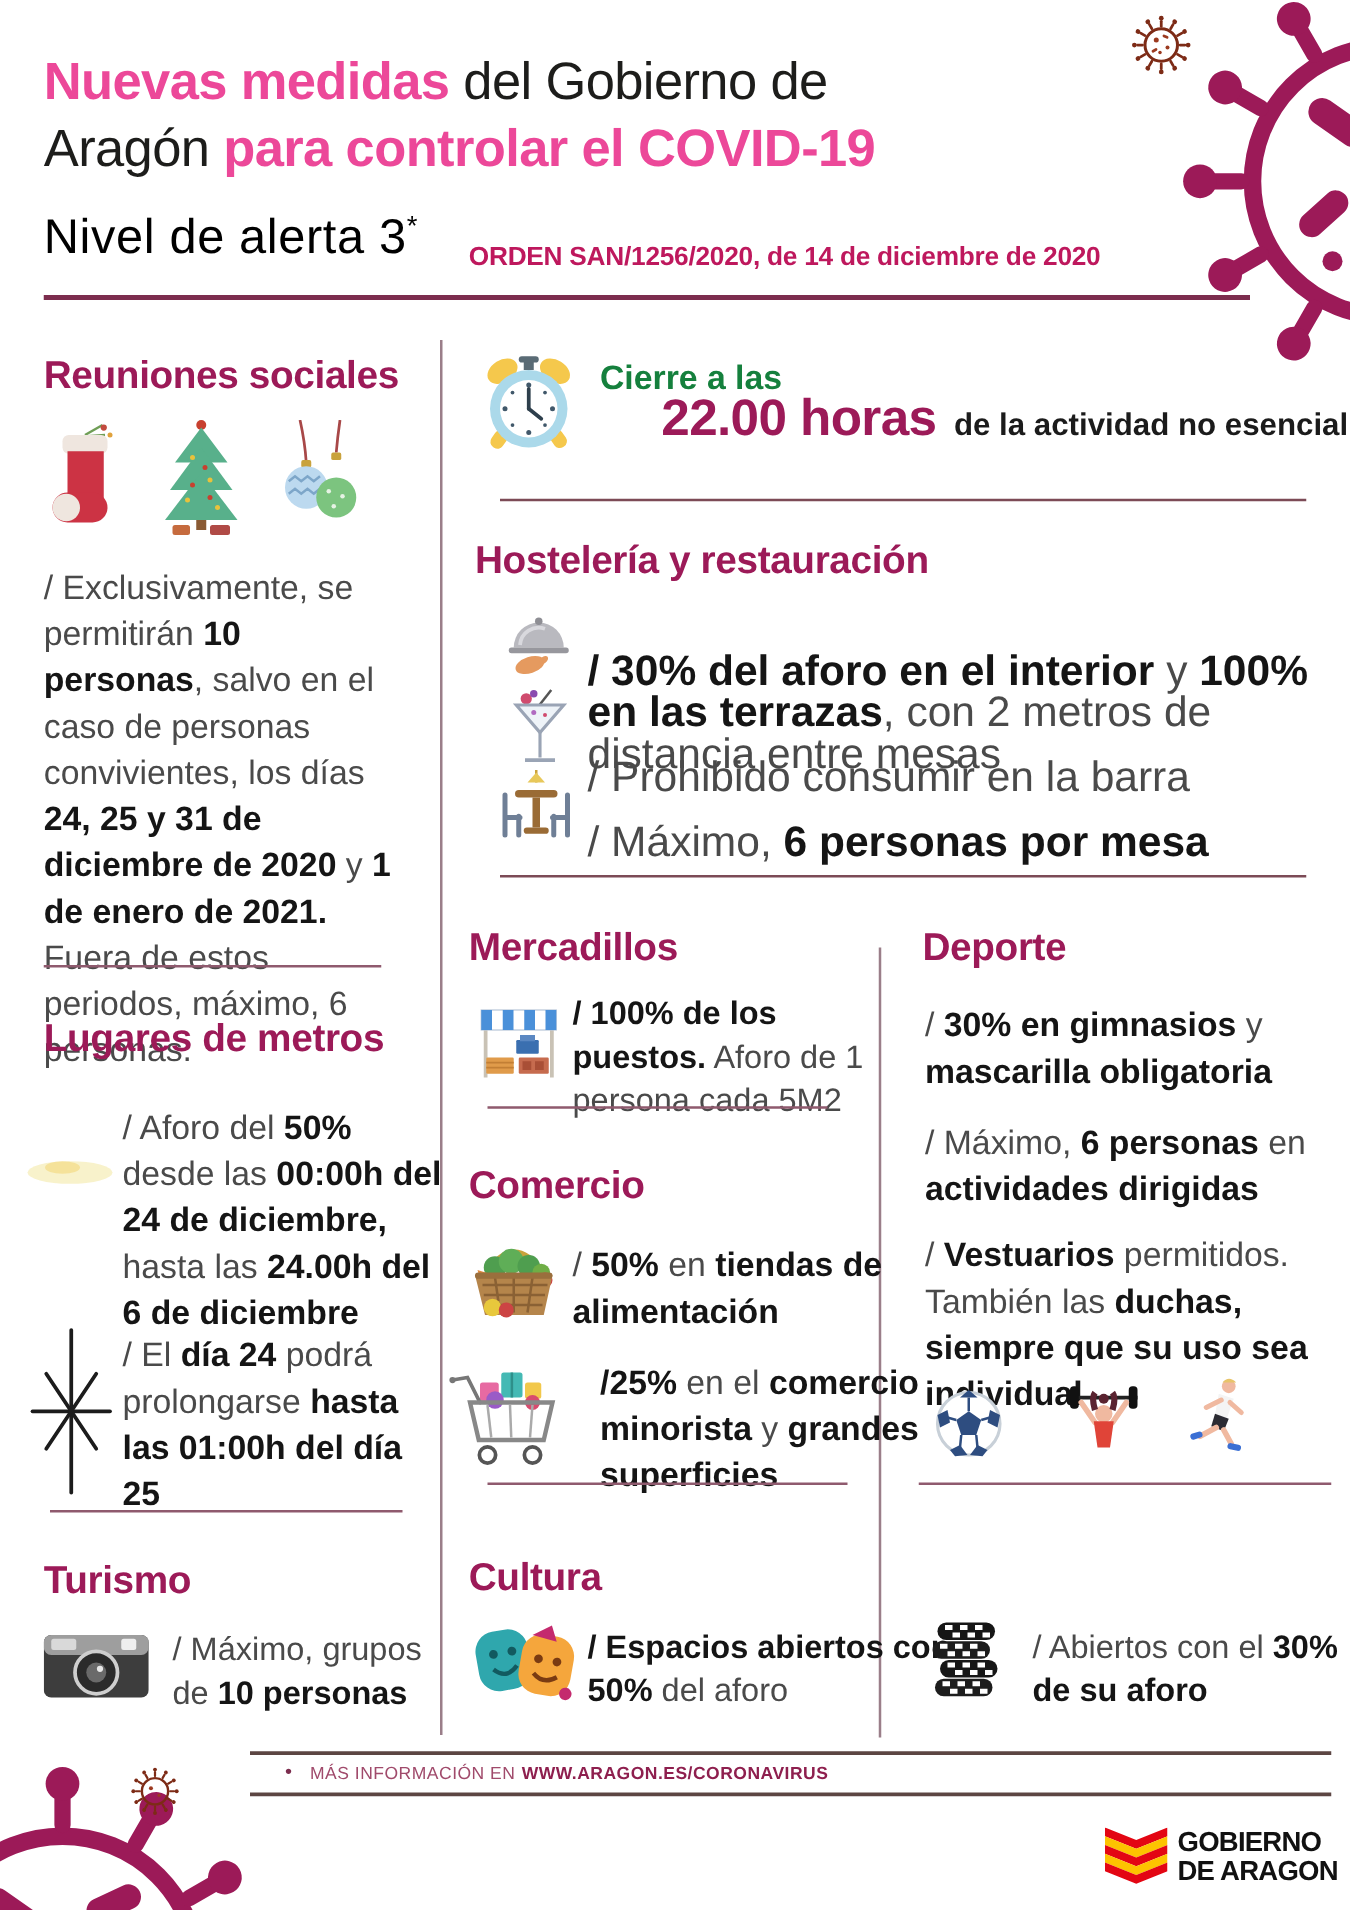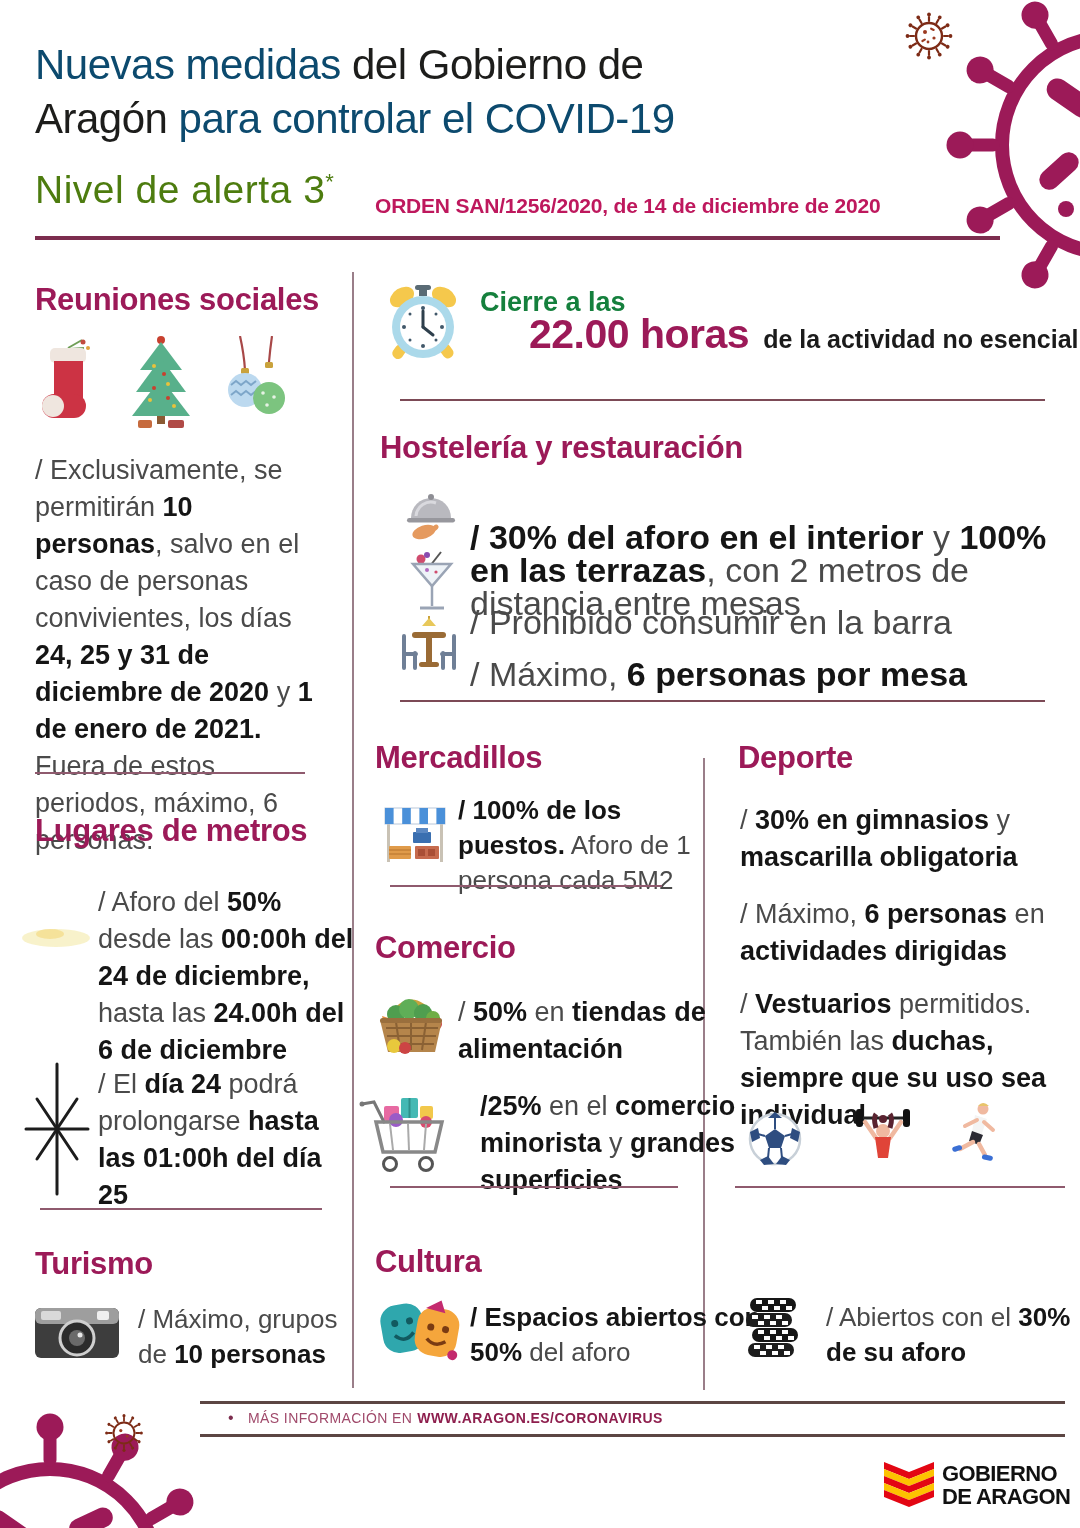--- a/index.html
+++ b/index.html
@@ -3,22 +3,22 @@
 <meta charset="utf-8">
 <style>
   html,body{margin:0;padding:0;background:#fff;}
   .page{position:relative;width:1080px;height:1528px;background:#fff;overflow:hidden;
         font-family:"Liberation Sans", sans-serif;color:#1d1d1b;}
   .abs{position:absolute;}
   .hr{position:absolute;background:#7c2d4e;}
   .thin-hr{position:absolute;height:2px;background:#8f5a6e;}
   .vline{position:absolute;width:2px;background:#9a7e89;}
   .title-h1{font-size:42px;line-height:54px;font-weight:400;letter-spacing:-0.5px;}
-  .title-h1 .b{font-weight:400;color:#0c4a6e;}
-  .alert{font-size:39px;font-weight:400;color:#4d7c0f;letter-spacing:0.5px;}
+  .title-h1 .b{font-weight:700;color:#ec4899;}
+  .alert{font-size:39px;font-weight:400;color:#000000;letter-spacing:0.5px;}
   .alert sup{font-size:22px;}
   .order{font-size:21px;font-weight:700;color:#be185d;letter-spacing:-0.2px;}
   .sec-title{font-size:31px;font-weight:800;color:#9c1a58;letter-spacing:-0.3px;}
   .rich{font-size:26px;line-height:35px;color:#4a4a4a;}
   .rich .b{font-weight:800;color:#151515;}
   .rich-lg{font-size:27px;line-height:37px;}
   .rich-sm{font-size:34px;line-height:33px;margin-top:28px;}
   .closure-intro{font-size:27px;font-weight:800;color:#15803d;}
   .closure-row{display:flex;align-items:baseline;}
   .closure-time{font-size:41px;font-weight:800;color:#9c1a58;letter-spacing:-0.5px;margin-left:48px;}

